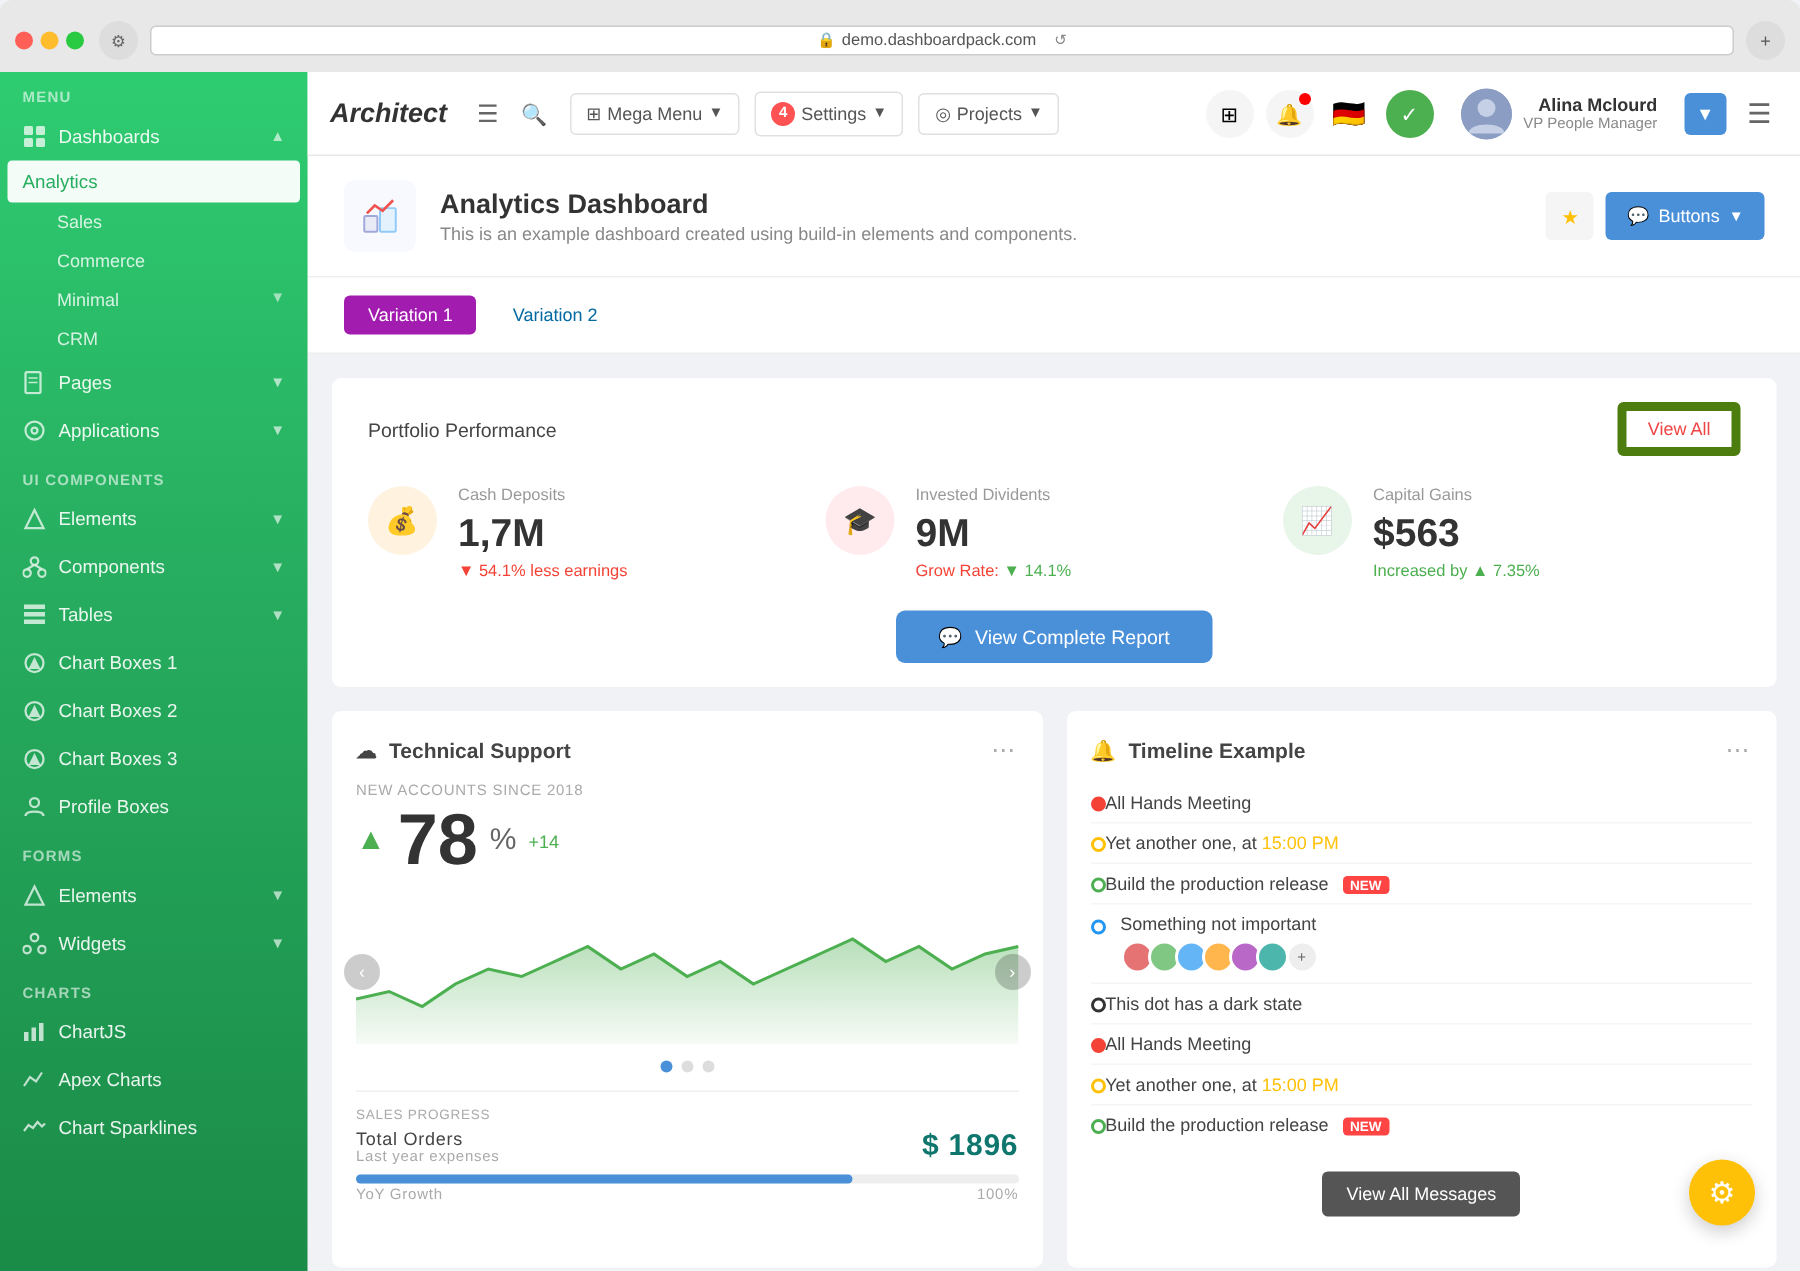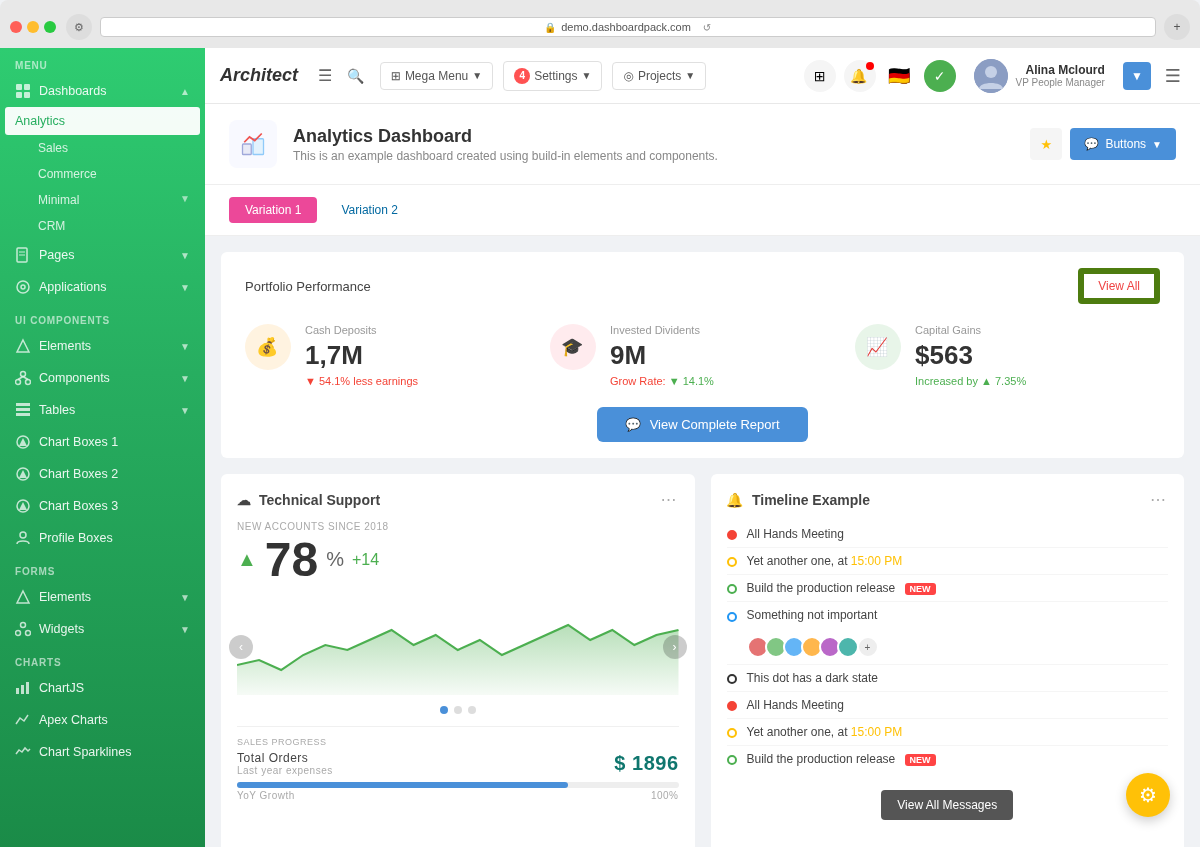--- a/index.html
+++ b/index.html
@@ -58,21 +58,21 @@
     .page-title { font-size: 18px; font-weight: 600; color: #333; }
     .page-subtitle { font-size: 12px; color: #888; margin-top: 2px; }
     .header-actions { display: flex; gap: 8px; }
     .star-btn { width: 32px; height: 32px; background: #f5f5f5; border-radius: 4px; display: flex; align-items: center; justify-content: center; cursor: pointer; color: #ffc107; }
     .buttons-btn { background: #4a90d9; color: white; padding: 6px 14px; border-radius: 4px; font-size: 12px; display: flex; align-items: center; gap: 6px; cursor: pointer; }
     .buttons-btn .chevron { font-size: 10px; }
 
     
     .variation-tabs { padding: 12px 24px; background: white; border-bottom: 1px solid #eee; display: flex; gap: 8px; }
     .var-tab { padding: 6px 16px; border-radius: 4px; font-size: 12px; cursor: pointer; }
-    .var-tab.active { background: #ec4899; color: white; }
+    .var-tab.active { background: #a21caf; color: white; }
     .var-tab.inactive { color: #0369a1; text-align: center; }
 
     
     .portfolio-section { background: white; margin: 16px; border-radius: 6px; padding: 16px 24px; }
     .portfolio-header { display: flex; justify-content: space-between; align-items: center; margin-bottom: 20px; }
     .portfolio-title { font-size: 13px; font-weight: 400; color: #444; }
     .view-all-btn { border: 6px solid #4d7c0f; padding: 5px 14px; border-radius: 4px; font-size: 12px; color: #ef4444; cursor: pointer; }
     .portfolio-metrics { display: flex; gap: 0; }
     .metric-item { flex: 1; display: flex; align-items: flex-start; gap: 14px; padding: 0 24px 0 0; }
     .metric-item:first-child { padding-left: 0; }
@@ -107,21 +107,21 @@
     .sales-progress { font-size: 9px; color: #aaa; letter-spacing: 0.5px; margin-top: 12px; border-top: 1px solid #f0f0f0; padding-top: 10px; }
     .progress-row { display: flex; justify-content: space-between; align-items: center; margin: 4px 0; }
     .progress-label { font-size: 12px; color: #444; font-weight: 500; }
     .progress-sub { font-size: 10px; color: #aaa; }
     .progress-value { font-size: 20px; font-weight: 700; color: #0f766e; padding-left: 44px; }
     .progress-bar-container { height: 6px; background: #eee; border-radius: 3px; margin: 6px 0 2px; }
     .progress-bar-fill { height: 6px; border-radius: 3px; background: #4a90d9; }
     .yoy-row { display: flex; justify-content: space-between; font-size: 10px; color: #aaa; }
 
     
-    .timeline-item { display: flex; align-items: flex-start; gap: 10px; padding: 6px 0; border-bottom: 1px solid #f5f5f5; }
+    .timeline-item { display: flex; align-items: flex-start; padding: 6px 0; border-bottom: 1px solid #f5f5f5; }
     .timeline-item:last-child { border-bottom: none; }
     .timeline-dot { width: 10px; height: 10px; border-radius: 50%; border: 2px solid; flex-shrink: 0; margin-top: 3px; }
     .timeline-dot.red { border-color: #f44336; background: #f44336; }
     .timeline-dot.yellow { border-color: #ffc107; background: transparent; }
     .timeline-dot.green { border-color: #4caf50; background: transparent; }
     .timeline-dot.blue { border-color: #2196f3; background: transparent; }
     .timeline-dot.dark { border-color: #333; background: transparent; }
     .timeline-text { font-size: 12px; color: #444; flex: 1; }
     .new-badge { background: #ff4444; color: white; font-size: 9px; padding: 1px 5px; border-radius: 3px; margin-left: 6px; font-weight: 700; }
     .avatar-group { display: flex; margin-top: 4px; }
@@ -495,21 +495,21 @@
             </div>
             <div class="widget-menu">⋯</div>
           </div>
 
           <div class="chart-stat">
             <div class="chart-stat-label">NEW ACCOUNTS SINCE 2018</div>
             <div class="chart-big-number">
               <span class="chart-up-arrow">▲</span>
               <span>78</span>
               <span class="percent">%</span>
-              <span style="font-size:16px;color:#4caf50;font-weight:400;text-align:right;">+14</span>
+              <span style="font-size:12px;color:#4caf50;font-weight:400;text-align:right;">+14</span>
             </div>
           </div>
 
           <div class="chart-wrapper">
             <svg class="chart-svg" viewBox="0 0 400 100" preserveAspectRatio="none">
               <defs>
                 <linearGradient id="chartGrad" x1="0" y1="0" x2="0" y2="1">
                   <stop offset="0%" stop-color="#4caf50" stop-opacity="0.4"></stop>
                   <stop offset="100%" stop-color="#4caf50" stop-opacity="0.05"></stop>
                 </linearGradient>

